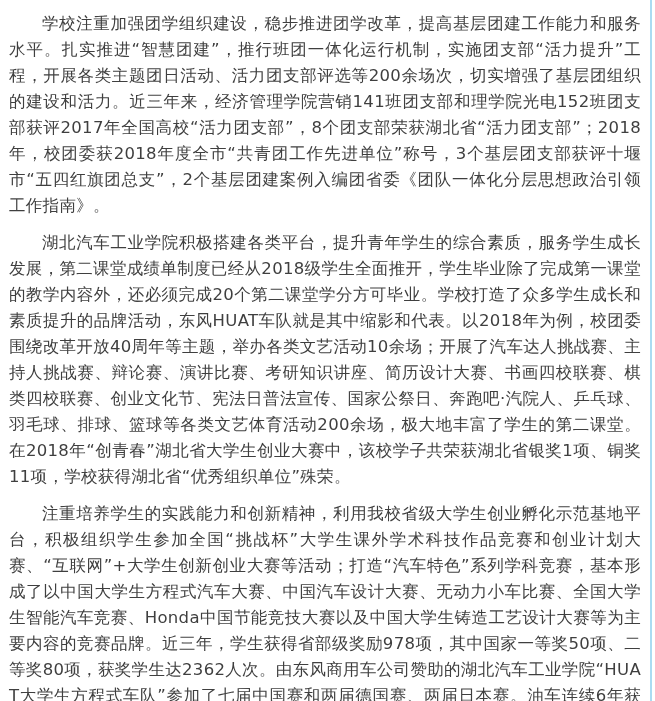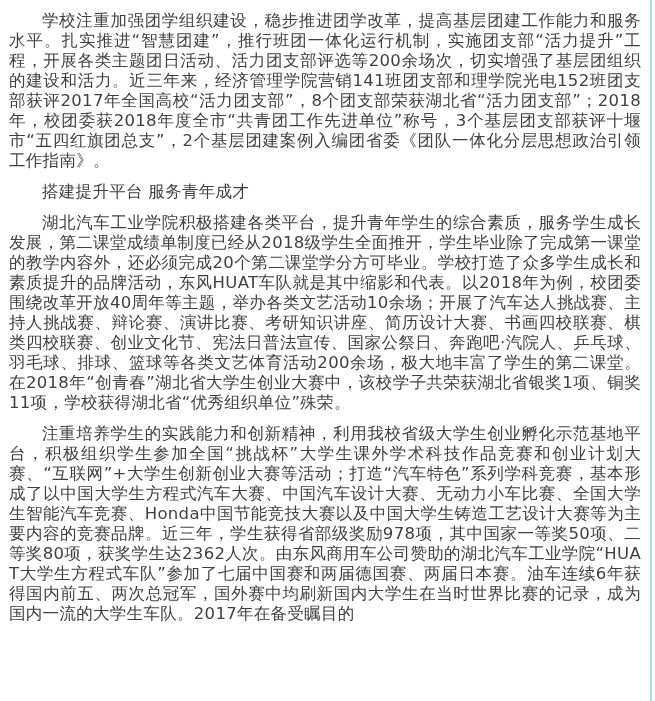--- a/index.html
+++ b/index.html
@@ -15,21 +15,21 @@
     overflow: hidden;
     font-family: "DejaVu Sans", sans-serif;
   }
   .content {
     padding: 11px 14px 0 9px;
     color: #3f3f3f;
   }
   .content p {
     margin: 0 0 11px 0;
     font-size: 16.5px;
-    line-height: 20px;
+    line-height: 26px;
     text-indent: 2em;
     text-align: justify;
     letter-spacing: 0.3px;
     word-break: break-all;
   }
   .content p.subheading {
     font-weight: normal;
   }
   .right-edge-line {
     position: absolute;
@@ -39,18 +39,17 @@
     width: 2px;
     background: #aadcf2;
   }
 </style>
 </head>
 <body>
 
 <div class="page">
   <div class="content">
     <p>学校注重加强团学组织建设，稳步推进团学改革，提高基层团建工作能力和服务水平。扎实推进“智慧团建”，推行班团一体化运行机制，实施团支部“活力提升”工程，开展各类主题团日活动、活力团支部评选等200余场次，切实增强了基层团组织的建设和活力。近三年来，经济管理学院营销141班团支部和理学院光电152班团支部获评2017年全国高校“活力团支部”，8个团支部荣获湖北省“活力团支部”；2018年，校团委获2018年度全市“共青团工作先进单位”称号，3个基层团支部获评十堰市“五四红旗团总支”，2个基层团建案例入编团省委《团队一体化分层思想政治引领工作指南》。</p>
-    <p class="subheading">搭建提升平台 服务青年成才</p>
     <p>湖北汽车工业学院积极搭建各类平台，提升青年学生的综合素质，服务学生成长发展，第二课堂成绩单制度已经从2018级学生全面推开，学生毕业除了完成第一课堂的教学内容外，还必须完成20个第二课堂学分方可毕业。学校打造了众多学生成长和素质提升的品牌活动，东风HUAT车队就是其中缩影和代表。以2018年为例，校团委围绕改革开放40周年等主题，举办各类文艺活动10余场；开展了汽车达人挑战赛、主持人挑战赛、辩论赛、演讲比赛、考研知识讲座、简历设计大赛、书画四校联赛、棋类四校联赛、创业文化节、宪法日普法宣传、国家公祭日、奔跑吧·汽院人、乒乓球、羽毛球、排球、篮球等各类文艺体育活动200余场，极大地丰富了学生的第二课堂。在2018年“创青春”湖北省大学生创业大赛中，该校学子共荣获湖北省银奖1项、铜奖11项，学校获得湖北省“优秀组织单位”殊荣。</p>
     <p>注重培养学生的实践能力和创新精神，利用我校省级大学生创业孵化示范基地平台，积极组织学生参加全国“挑战杯”大学生课外学术科技作品竞赛和创业计划大赛、“互联网”+大学生创新创业大赛等活动；打造“汽车特色”系列学科竞赛，基本形成了以中国大学生方程式汽车大赛、中国汽车设计大赛、无动力小车比赛、全国大学生智能汽车竞赛、Honda中国节能竞技大赛以及中国大学生铸造工艺设计大赛等为主要内容的竞赛品牌。近三年，学生获得省部级奖励978项，其中国家一等奖50项、二等奖80项，获奖学生达2362人次。由东风商用车公司赞助的湖北汽车工业学院“HUAT大学生方程式车队”参加了七届中国赛和两届德国赛、两届日本赛。油车连续6年获得国内前五、两次总冠军，国外赛中均刷新国内大学生在当时世界比赛的记录，成为国内一流的大学生车队。2017年在备受瞩目的</p>
   </div>
   <div class="right-edge-line"></div>
 </div>
 
 </body></html>

